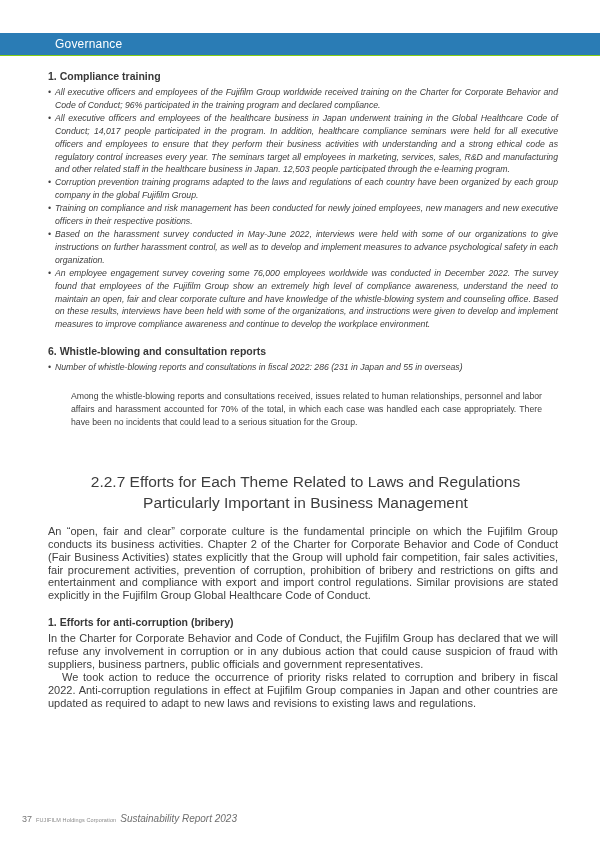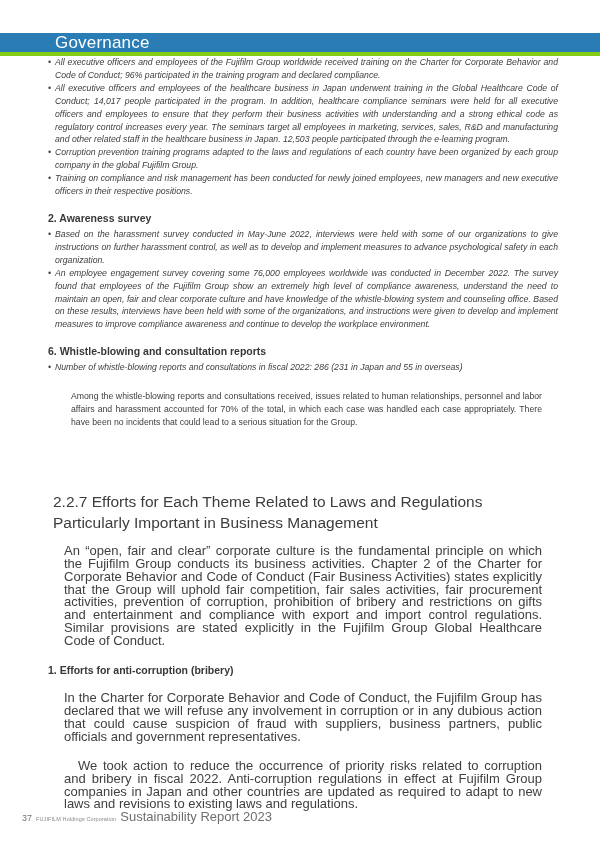--- a/index.html
+++ b/index.html
@@ -11,39 +11,40 @@
     background: #ffffff;
     font-family: "Liberation Sans", sans-serif;
     color: #404040;
     overflow: hidden;
   }
   .header-bar {
     margin-top: 33px;
     height: 23px;
     width: 100%;
     background: #2a7cb5;
-    border-bottom: 4px solid #84cc16;
+    border-bottom: 1px solid #84cc16;
     display: flex;
+    align-items: center;
     padding-left: 55px;
     color: #ffffff;
-    font-size: 17px;
+    font-size: 12px;
     letter-spacing: 0.2px;
   }
   .content {
     padding: 0 42px 0 48px;
   }
   .section-title {
     font-size: 15.5px;
     font-weight: 400;
     color: #3d3d3d;
     line-height: 21px;
     margin: 0 0 0 5px;
   }
   .section-title.first { margin-top: 52px; }
-  .section-title.second { margin-top: 62px; }
+  .section-title.second { margin-top: 42px; text-align: center; }
   .subheading {
     font-size: 10.5px;
     font-weight: 700;
     color: #383838;
     margin: 14px 0 4px 0;
   }
   .bullets {
     list-style: none;
     margin: 0;
     padding: 0;
@@ -65,62 +66,62 @@
   }
   .continuation {
     font-size: 8.7px;
     line-height: 12.9px;
     text-align: justify;
     color: #404040;
     padding-left: 7px;
     margin: 16px;
   }
   .para {
-    font-size: 13px;
+    font-size: 11px;
     line-height: 12.9px;
     text-align: justify;
     color: #404040;
-    margin: 16px;
+    margin: 0;
   }
   .intro { margin-top: 12px; }
   .para.indent-first { text-indent: 14px; }
   .footer {
     position: absolute;
     left: 22px;
     bottom: 24px;
     display: flex;
     align-items: baseline;
     gap: 4px;
     color: #8a8a8a;
     justify-content: flex-end;
   }
   .footer .page-num { font-size: 9px; color: #767676; }
   .footer .company { font-size: 5.5px; letter-spacing: 0.1px; }
-  .footer .report { font-size: 13px; color: #6e6e6e; }
+  .footer .report { font-size: 10px; color: #6e6e6e; font-style: italic; }
 </style>
 </head>
 <body>
 
 <div class="page">
 
   <div class="header-bar">
     <span>Governance</span>
   </div>
 
   <main class="content">
 
 
+    <h2 class="subheading">1. Compliance training</h2>
     <ul class="bullets">
       <li>All executive officers and employees of the Fujifilm Group worldwide received training on the Charter for Corporate Behavior and Code of Conduct; 96% participated in the training program and declared compliance.</li>
       <li>All executive officers and employees of the healthcare business in Japan underwent training in the Global Healthcare Code of Conduct; 14,017 people participated in the program. In addition, healthcare compliance seminars were held for all executive officers and employees to ensure that they perform their business activities with understanding and a strong ethical code as regulatory control increases every year. The seminars target all employees in marketing, services, sales, R&amp;D and manufacturing and other related staff in the healthcare business in Japan. 12,503 people participated through the e-learning program.</li>
       <li>Corruption prevention training programs adapted to the laws and regulations of each country have been organized by each group company in the global Fujifilm Group.</li>
       <li>Training on compliance and risk management has been conducted for newly joined employees, new managers and new executive officers in their respective positions.</li>
     </ul>
 
-    <h2 class="subheading">2. Awareness survey</h2>
     <ul class="bullets">
       <li>Based on the harassment survey conducted in May-June 2022, interviews were held with some of our organizations to give instructions on further harassment control, as well as to develop and implement measures to advance psychological safety in each organization.</li>
       <li>An employee engagement survey covering some 76,000 employees worldwide was conducted in December 2022. The survey found that employees of the Fujifilm Group show an extremely high level of compliance awareness, understand the need to maintain an open, fair and clear corporate culture and have knowledge of the whistle-blowing system and counseling office. Based on these results, interviews have been held with some of the organizations, and instructions were given to develop and implement measures to improve compliance awareness and continue to develop the workplace environment.</li>
     </ul>
 
     <h2 class="subheading">6. Whistle-blowing and consultation reports</h2>
     <ul class="bullets">
       <li>Number of whistle-blowing reports and consultations in fiscal 2022: 286 (231 in Japan and 55 in overseas)</li>
     </ul>
     <p class="continuation">Among the whistle-blowing reports and consultations received, issues related to human relationships, personnel and labor affairs and harassment accounted for 70% of the total, in which each case was handled each case appropriately. There have been no incidents that could lead to a serious situation for the Group.</p>

